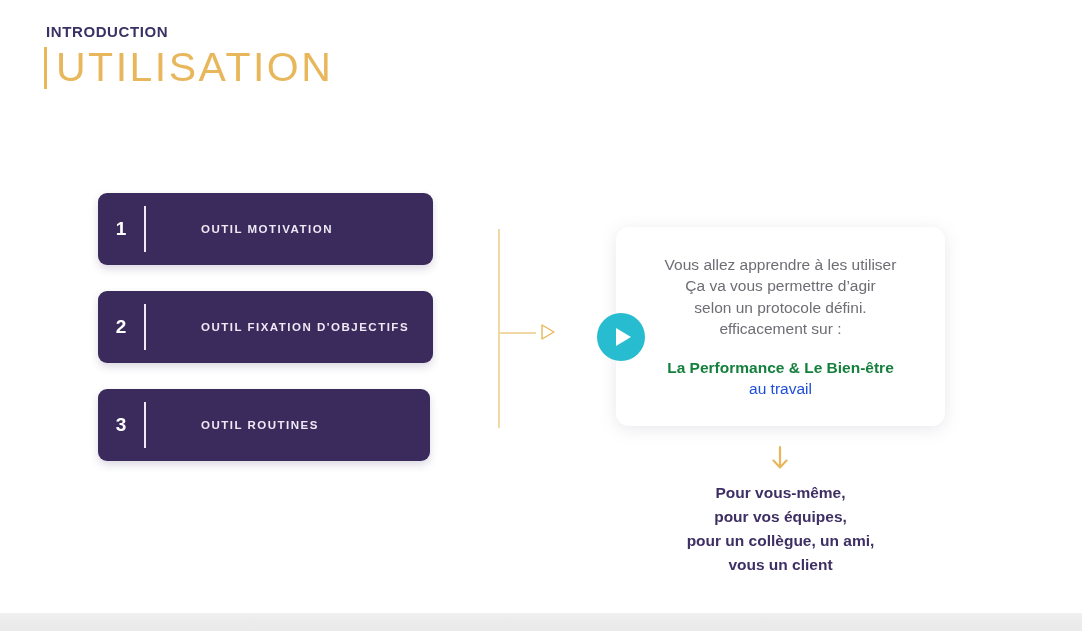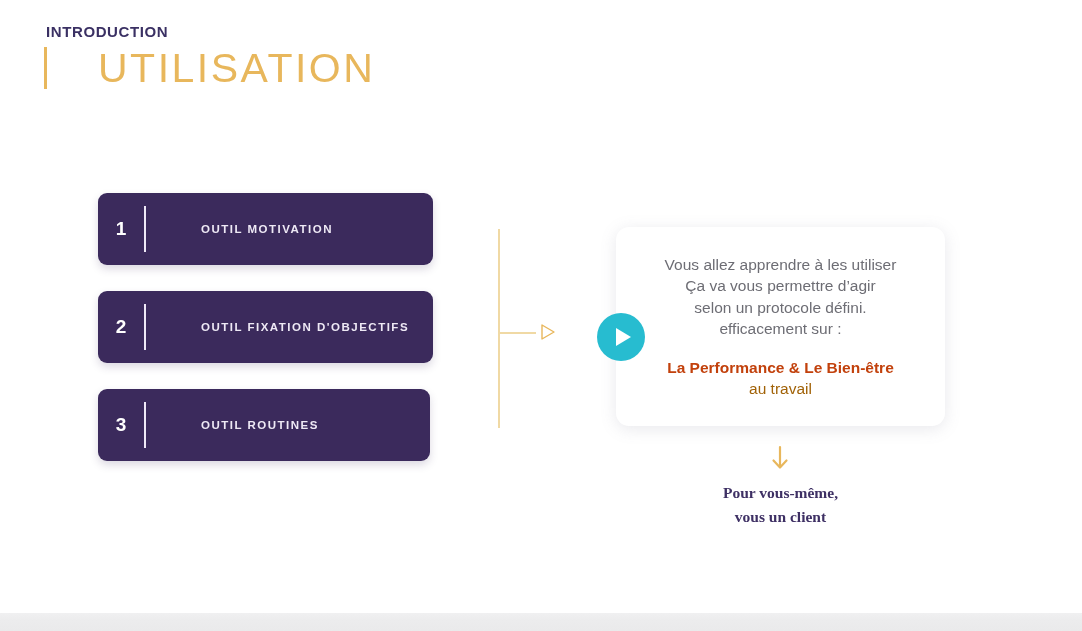--- a/index.html
+++ b/index.html
@@ -42,23 +42,22 @@
   .eyebrow {
     font-size: 15px;
     font-weight: bold;
     letter-spacing: 0.6px;
     color: #3a3063;
     line-height: 1;
     margin: 0 0 4px 2px;
   }
   .title-row {
     display: flex;
-    align-items: center;
+    align-items: flex-start;
     margin-top: 8px;
-    gap: 42px;
   }
   .title-bar {
     width: 3px;
     height: 42px;
     background: #e8b75c;
     margin-right: 9px;
     flex: 0 0 auto;
   }
   .title-text {
     font-size: 41px;
@@ -156,28 +155,28 @@
     justify-content: center;
     text-align: center;
   }
   .card-para {
     color: #6d6d74;
     font-size: 15.5px;
     line-height: 21.5px;
     margin: 0;
   }
   .card-strong {
-    color: #c2410c;
+    color: #15803d;
     font-size: 15.5px;
     font-weight: bold;
     margin: 17px 0 0 0;
     line-height: 21.5px;
   }
   .card-sub {
-    color: #a16207;
+    color: #1d4ed8;
     font-size: 15.5px;
     line-height: 21.5px;
     margin: 0;
   }
 
   
   .play-btn {
     position: absolute;
     left: 597px;
     top: 313px;
@@ -210,21 +209,20 @@
   .footer-text {
     position: absolute;
     left: 616px;
     top: 481px;
     width: 329px;
     text-align: center;
     color: #3e3064;
     font-size: 15.5px;
     font-weight: bold;
     line-height: 24px;
-    font-family: Liberation Serif, serif;
   }
   .footer-text div { white-space: nowrap; }
 </style>
 </head>
 <body>
 
 <div class="slide">
 
   <div class="header">
     <div class="eyebrow">INTRODUCTION</div>
@@ -277,18 +275,20 @@
     <div class="play-tri"></div>
   </div>
 
   <svg class="down-arrow" viewBox="0 0 28 28">
     <line x1="14" y1="2" x2="14" y2="22" stroke="#e8b75c" stroke-width="2.2" stroke-linecap="round"></line>
     <polyline points="7.5,15.5 14,22.5 20.5,15.5" fill="none" stroke="#e8b75c" stroke-width="2.2" stroke-linecap="round" stroke-linejoin="round"></polyline>
   </svg>
 
   <div class="footer-text">
     <div>Pour vous-même,</div>
+    <div>pour vos équipes,</div>
+    <div>pour un collègue, un ami,</div>
     <div>vous un client</div>
   </div>
 
 </div>
 
 <div class="bottom-strip"></div>
 
 </body></html>

